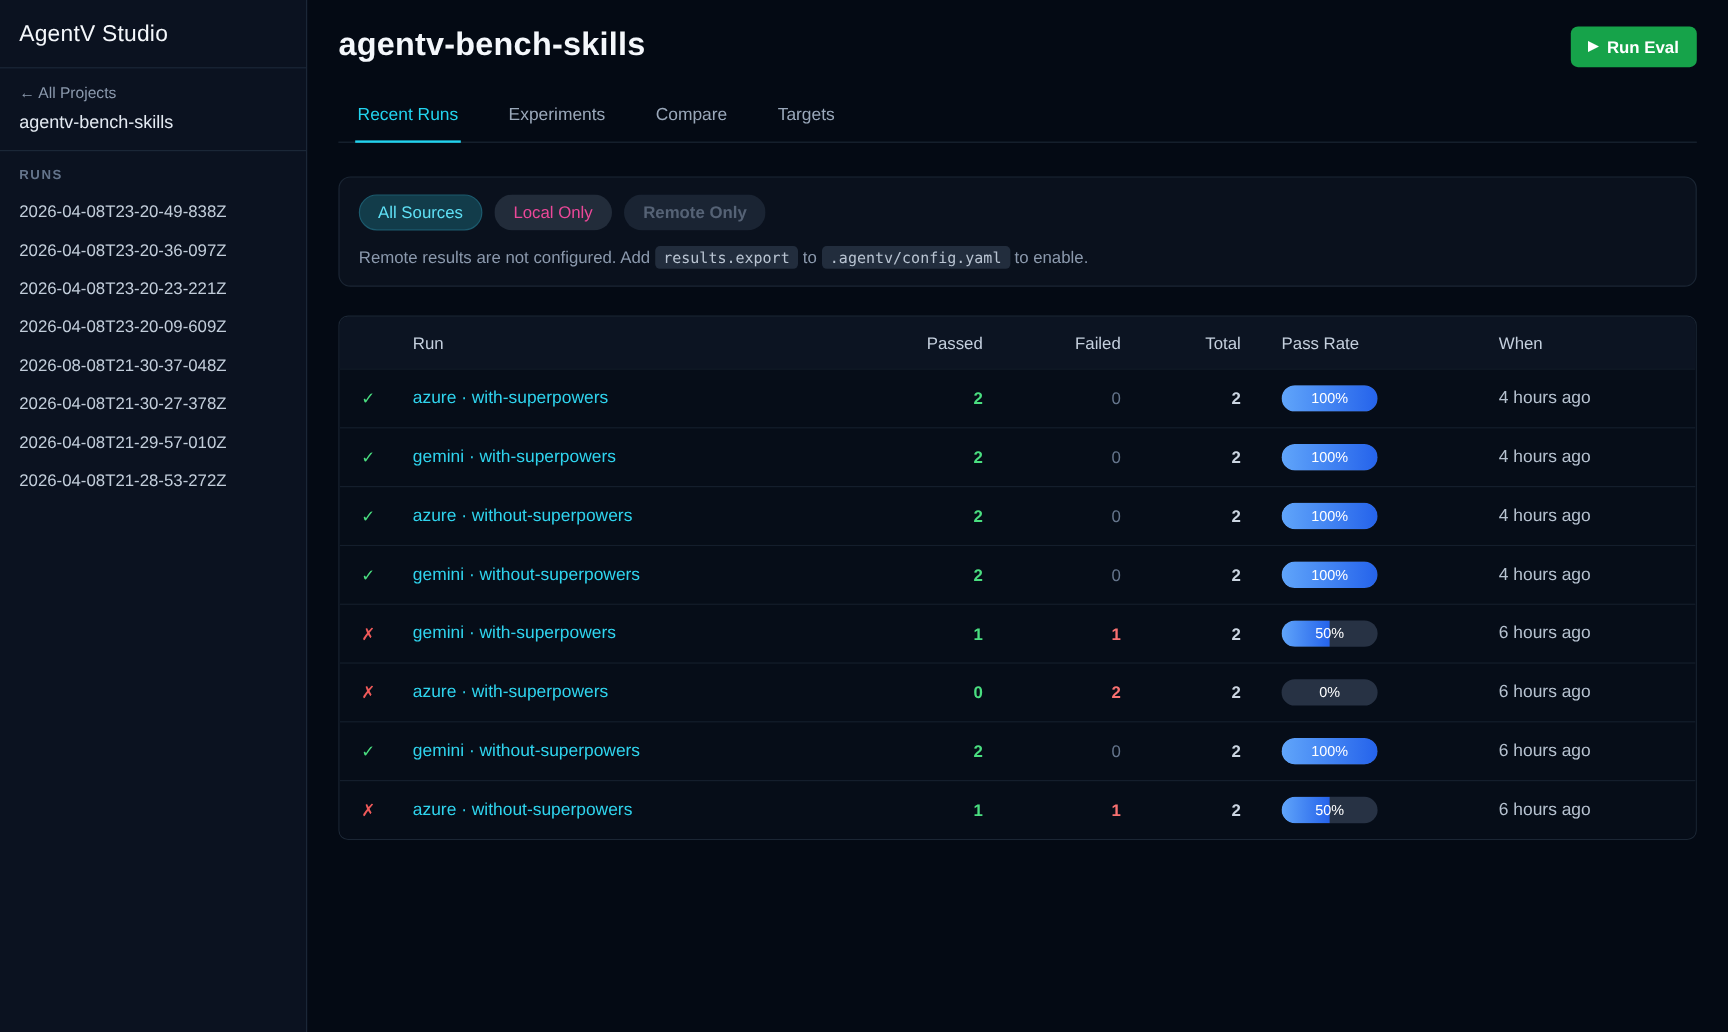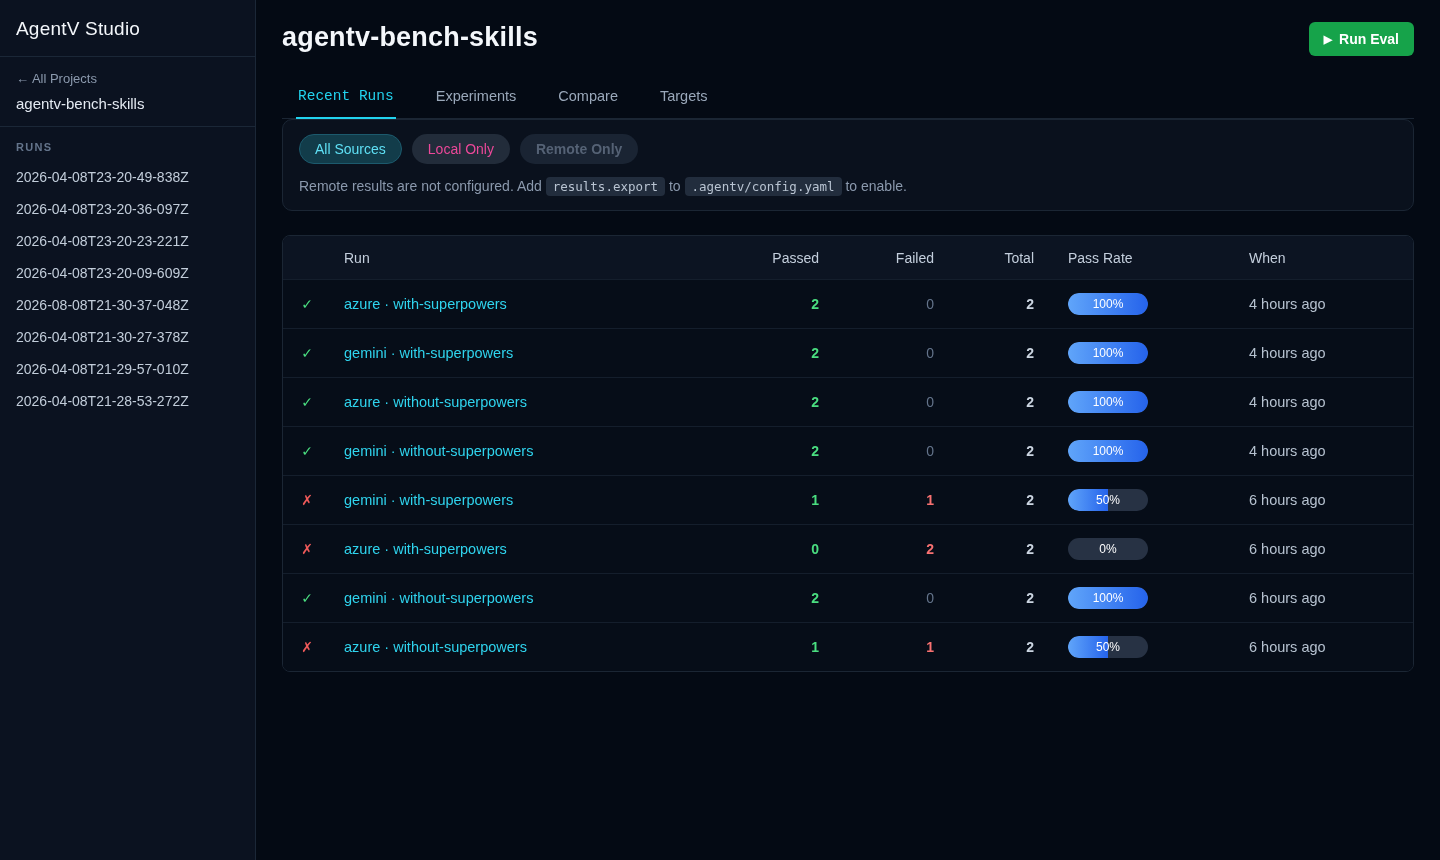--- a/index.html
+++ b/index.html
@@ -108,25 +108,25 @@
     font-size: 14.5px;
     color: #9aa8ba;
     padding: 6px 2px 13px 2px;
     cursor: pointer;
     border-bottom: 2px solid transparent;
     margin-bottom: -1px;
   }
   .tab.active {
     color: #22d3ee;
     border-bottom-color: #22d3ee;
-    font-family: Liberation Mono, monospace;
   }
 
   
   .filter-card {
+    margin-top: 28px;
     border: 1px solid #1b2634;
     background: #0a111d;
     border-radius: 10px;
     padding: 14px 16px 16px 16px;
   }
   .chip-row { display: flex; gap: 10px; }
   .chip {
     border-radius: 999px;
     font-size: 14px;
     padding: 6px 15px;

